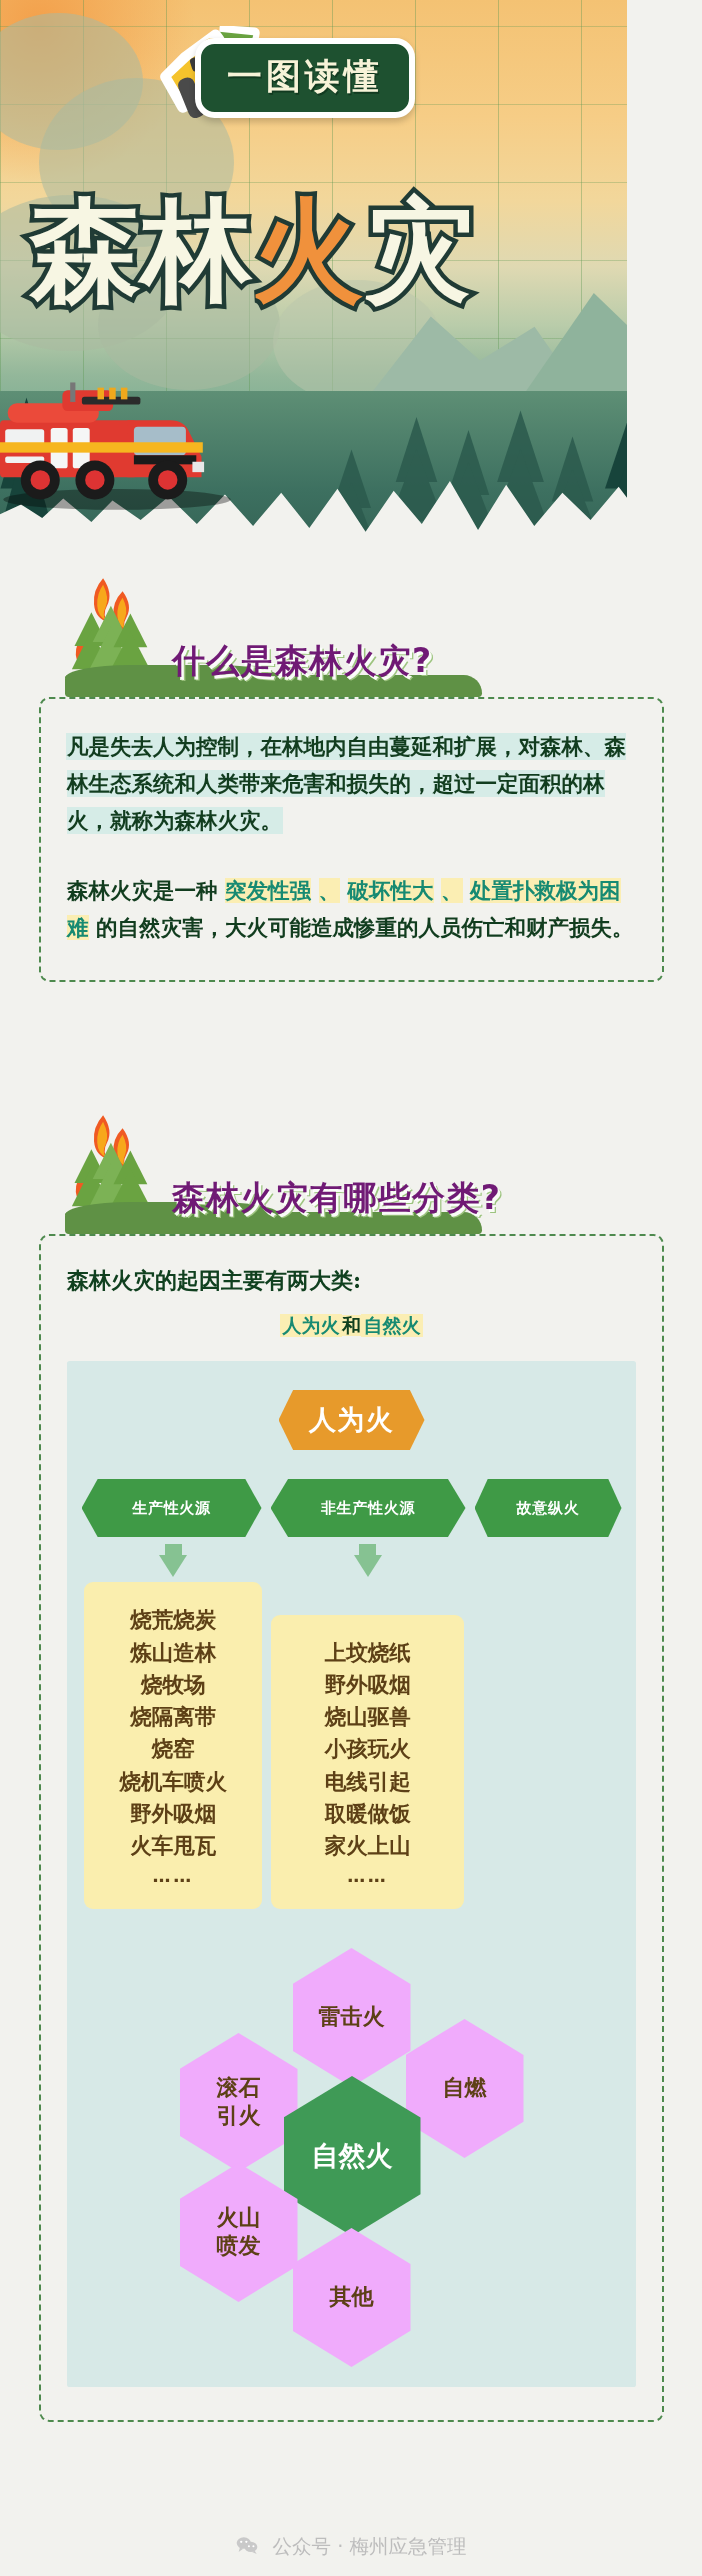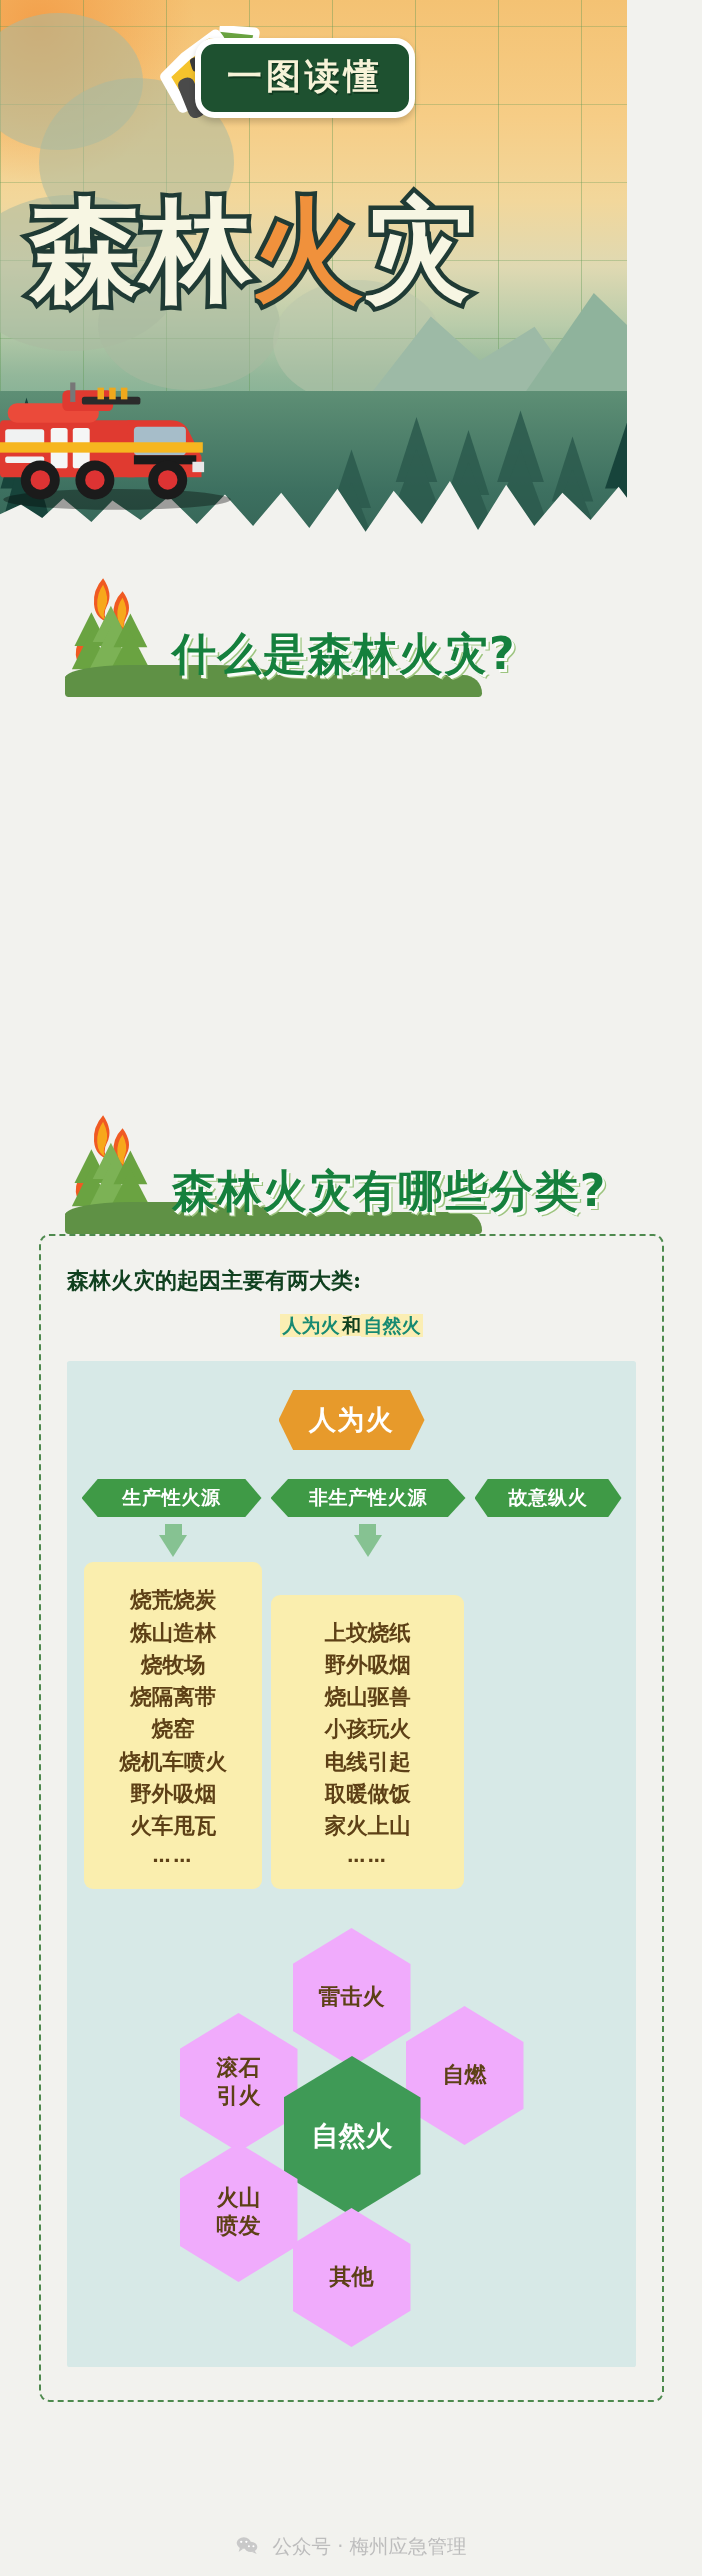--- a/index.html
+++ b/index.html
@@ -69,22 +69,22 @@
   }
   .bigtitle .ch.fire{ color:#f0913c; }
   .truck{ position:absolute; left:0px; top:364px; width:247px; height:150px; }
   
   .section{ position:absolute; left:0; width:703px; }
   .sec-head{ position:relative; height:124px; }
   .burningtrees{ position:absolute; left:68px; top:0px; width:104px; height:111px; }
   .sec-title{
     position:absolute; left:172px; bottom:13px;
     font-family:"DejaVu Sans","Liberation Sans",sans-serif;
-    font-weight:bold; font-size:44px; letter-spacing:1.3px;
-    color:#15803d; text-shadow:2.6px 2.6px 0 rgba(255,255,255,.95), 3.9px 3.9px 0 #9dc47f;
+    font-weight:bold; font-size:33px; letter-spacing:1.3px;
+    color:#701a75; text-shadow:2.6px 2.6px 0 rgba(255,255,255,.95), 3.9px 3.9px 0 #9dc47f;
   }
   .greenbar{
     position:absolute; left:65px; bottom:0px; width:417px; height:22px;
     background:#5f9145; border-radius:3.9px 19.5px 3.9px 3.9px;
   }
   .greenbar:after{
     content:""; position:absolute; left:0; top:-10.4px; width:215px; height:13px;
     background:#5f9145; border-radius:130px 130px 0 0 / 26px 26px 0 0;
   }
   .dashbox{
@@ -111,24 +111,24 @@
   }
   .hexbtn{
     margin:0 auto; width:146px; height:60px; background:#e79a2b; color:#fff;
     display:flex; align-items:center; justify-content:center;
     font-family:"DejaVu Sans","Liberation Sans",sans-serif;
     font-weight:bold; font-size:27px; letter-spacing:1.3px;
     clip-path:polygon(10% 0,90% 0,100% 50%,90% 100%,10% 100%,0 50%);
   }
   .cols3{ display:flex; justify-content:center; gap:9px; margin-top:29px; }
   .chip{
-    flex:0 0 auto; height:38px; padding:0 10.4px; background:#3f9a46; color:#fff;
+    flex:0 0 auto; height:58px; padding:0 10.4px; background:#3f9a46; color:#fff;
     display:flex; align-items:center; justify-content:center;
     font-family:"DejaVu Sans","Liberation Sans",sans-serif;
-    font-weight:bold; font-size:19px; letter-spacing:0.7px;
+    font-weight:bold; font-size:15px; letter-spacing:0.7px;
     clip-path:polygon(9% 0,91% 0,100% 50%,91% 100%,9% 100%,0 50%);
   }
   .chip.c1{ width:180px; } .chip.c2{ width:195px; } .chip.c3{ width:147px; }
   .arrows{ display:flex; justify-content:center; gap:9px; margin-top:6.5px; }
   .arrowcell{ display:flex; justify-content:center; align-items:center; }
   .arrowcell.c1{ width:180px; } .arrowcell.c2{ width:195px; } .arrowcell.c3{ width:147px; }
   .arrow{ width:0;height:0; border-left:14.3px solid transparent; border-right:14.3px solid transparent; border-top:22px solid #86c292; }
   .arrow-stem{ width:17px; height:11.7px; background:#86c292; }
   .cards{ display:flex; justify-content:center; gap:9px; margin-top:5.2px; align-items:flex-end; }
   .card{
@@ -275,20 +275,34 @@
         <polygon points="66,50 94,106 38,106" fill="#7cb255"></polygon>
           <polygon points="66,82 98,146 34,146" fill="#7cb255"></polygon>
         <polygon points="96,62 122,114 70,114" fill="#6aa341"></polygon>
           <polygon points="96,90 126,148 66,148" fill="#6aa341"></polygon>
       </svg>
     </div>
     <div class="greenbar"></div>
     <div class="sec-title">什么是森林火灾?</div>
   </div>
 
+  <div class="dashbox">
+    <p class="para">
+      <span class="hl-mint">凡是失去人为控制，在林地内自由蔓延和扩展，对森林、森林生态系统和人类带来危害和损失的，超过一定面积的林火，就称为森林火灾。</span>
+    </p>
+    <p class="para">
+      <span>森林火灾是一种</span>
+      <span class="hl-yellow">突发性强</span>
+      <span class="hl-yellow">、</span>
+      <span class="hl-yellow">破坏性大</span>
+      <span class="hl-yellow">、</span>
+      <span class="hl-yellow">处置扑救极为困难</span>
+      <span>的自然灾害，大火可能造成惨重的人员伤亡和财产损失。</span>
+    </p>
+  </div>
 </div>
 
 <div class="section" style="top:1110px;">
   <div class="sec-head">
     <div class="burningtrees">
       <svg width="104" height="114" viewBox="0 0 160 175">
         <path d="M54 8 q16 24 6 42 q-8 14 2 26 q-20 -6 -22 -28 q-2 -22 14 -40z" fill="#f05a22"></path>
         <path d="M54 18 q10 20 4 34 q-6 12 0 20 q-12 -6 -13 -22 q-1 -18 9 -32z" fill="#f7a81b"></path>
         <path d="M84 28 q16 22 6 40 q-8 14 2 24 q-20 -6 -22 -26 q-2 -22 14 -38z" fill="#f05a22"></path>
         <path d="M84 38 q9 18 4 30 q-5 12 0 18 q-11 -6 -12 -20 q-1 -16 8 -28z" fill="#f7a81b"></path>
@@ -366,21 +380,21 @@
       </div>
 
       <div class="hexwrap">
         <div class="hex" style="left:50%;margin-left:-59px;top:0px;">
           <span>雷击火</span>
         </div>
         <div class="hex" style="left:50%;margin-left:-172px;top:85px;">
           <span style="white-space:pre-line;">滚石
 引火</span>
         </div>
-        <div class="hex" style="left:50%;margin-left:54px;top:78px;">
+        <div class="hex" style="left:50%;margin-left:54px;top:71px;">
           <span>自燃</span>
         </div>
         <div class="hex center" style="left:50%;margin-left:-68px;top:128px;">
           <span>自然火</span>
         </div>
         <div class="hex" style="left:50%;margin-left:-172px;top:215px;">
           <span style="white-space:pre-line;">火山
 喷发</span>
         </div>
         <div class="hex" style="left:50%;margin-left:-59px;top:280px;">

